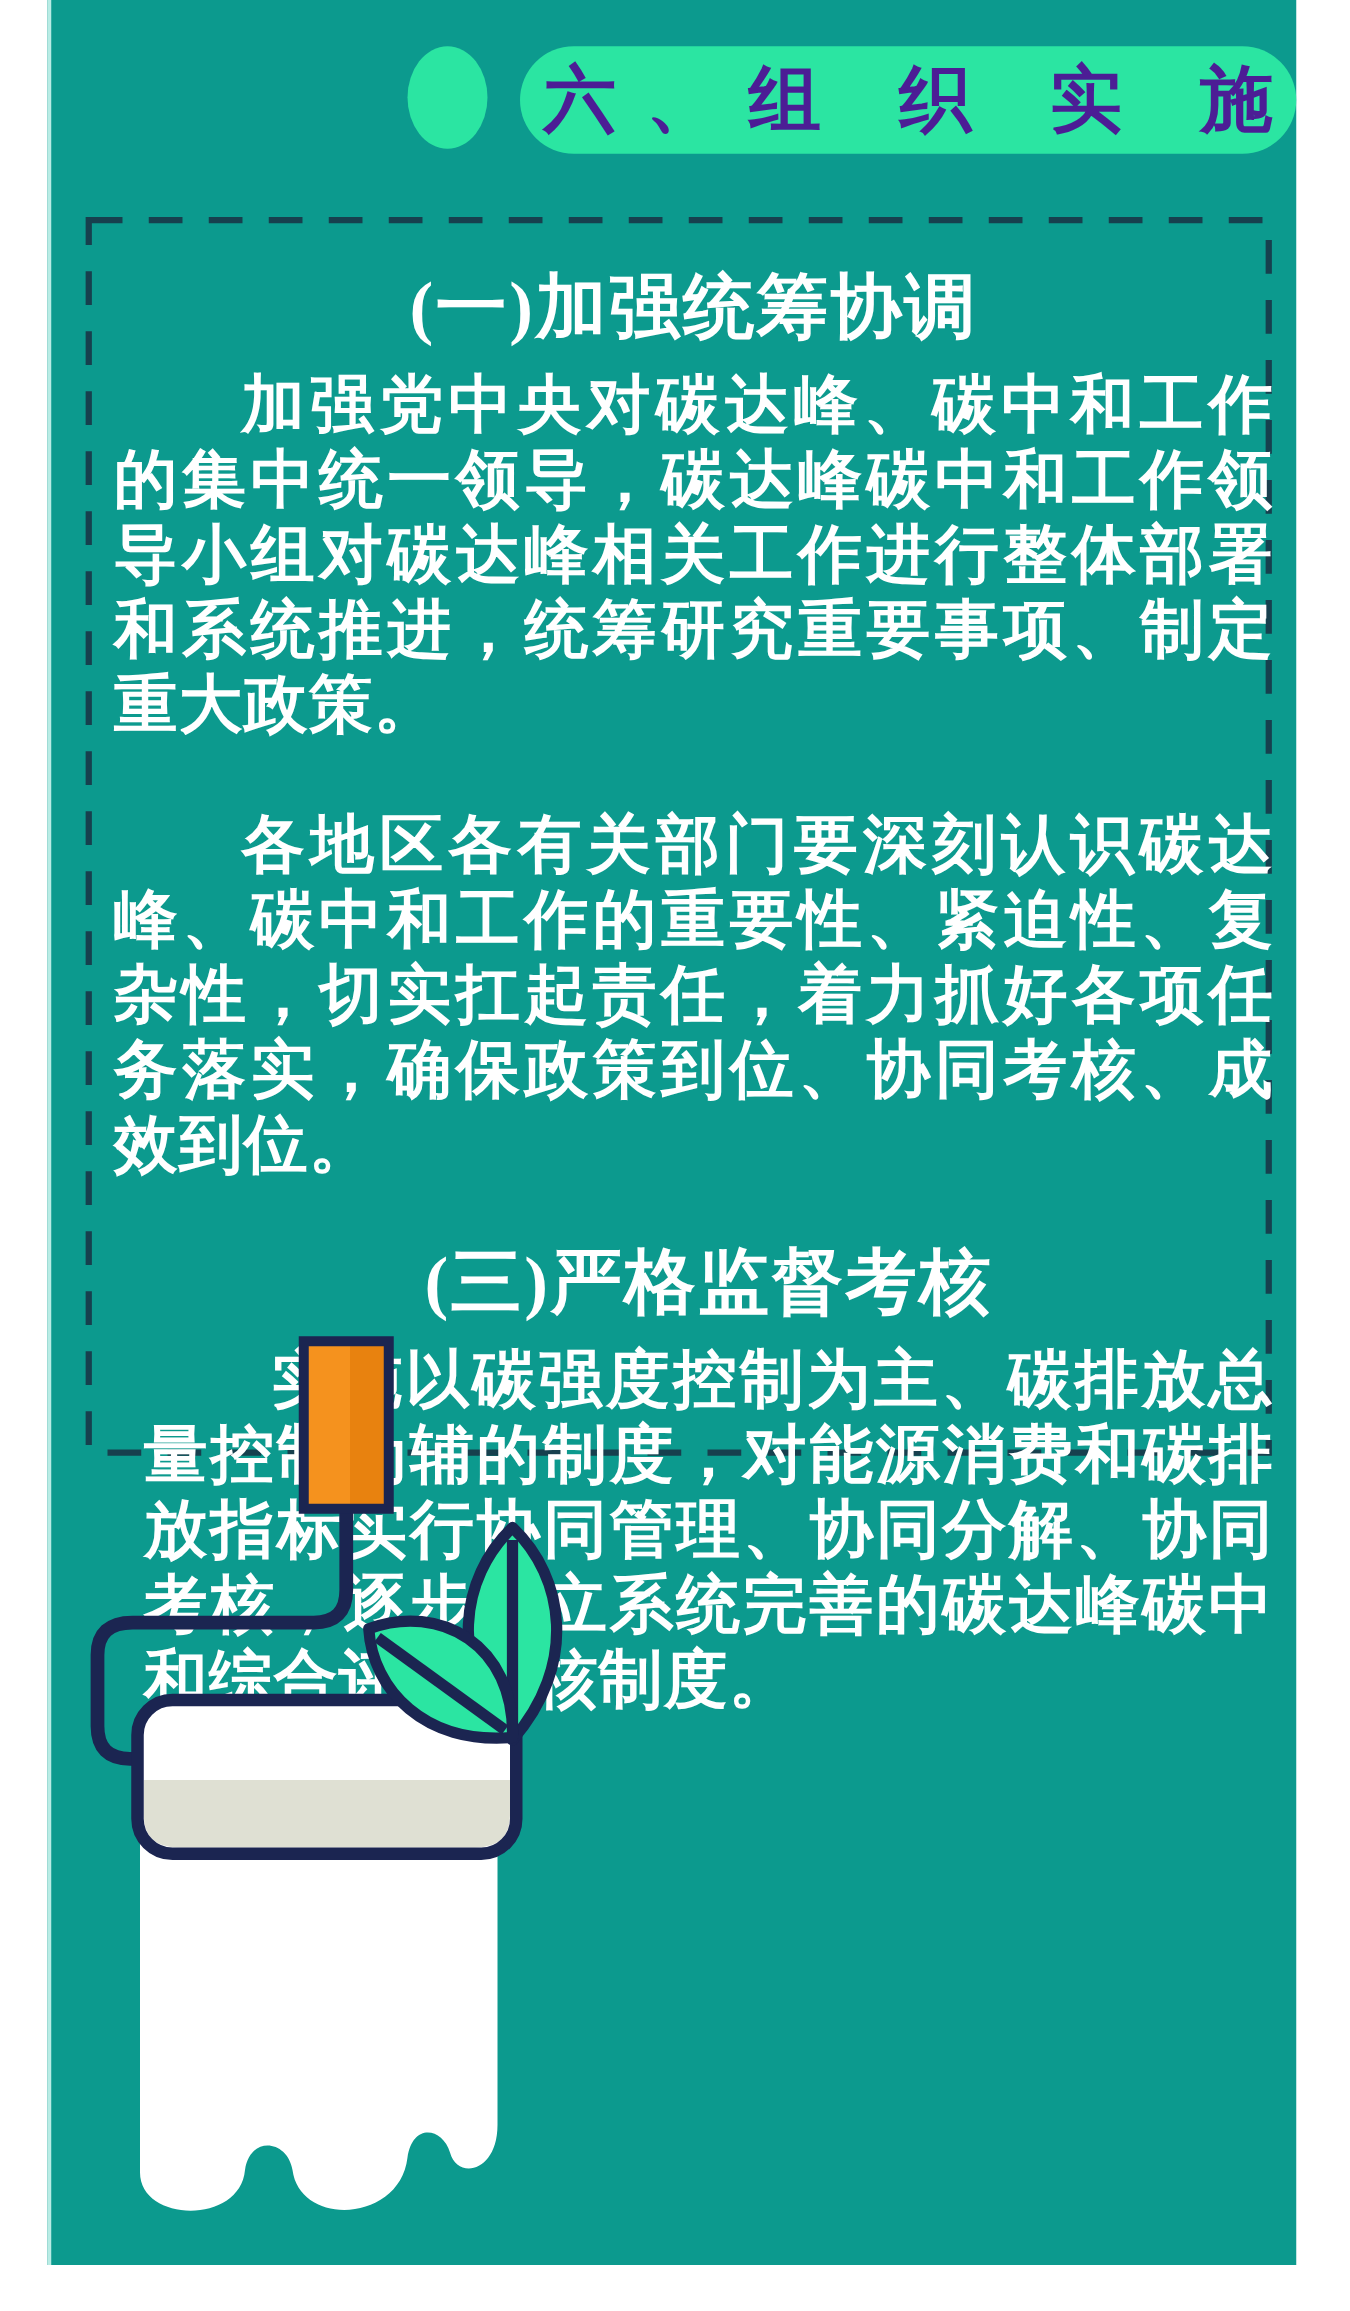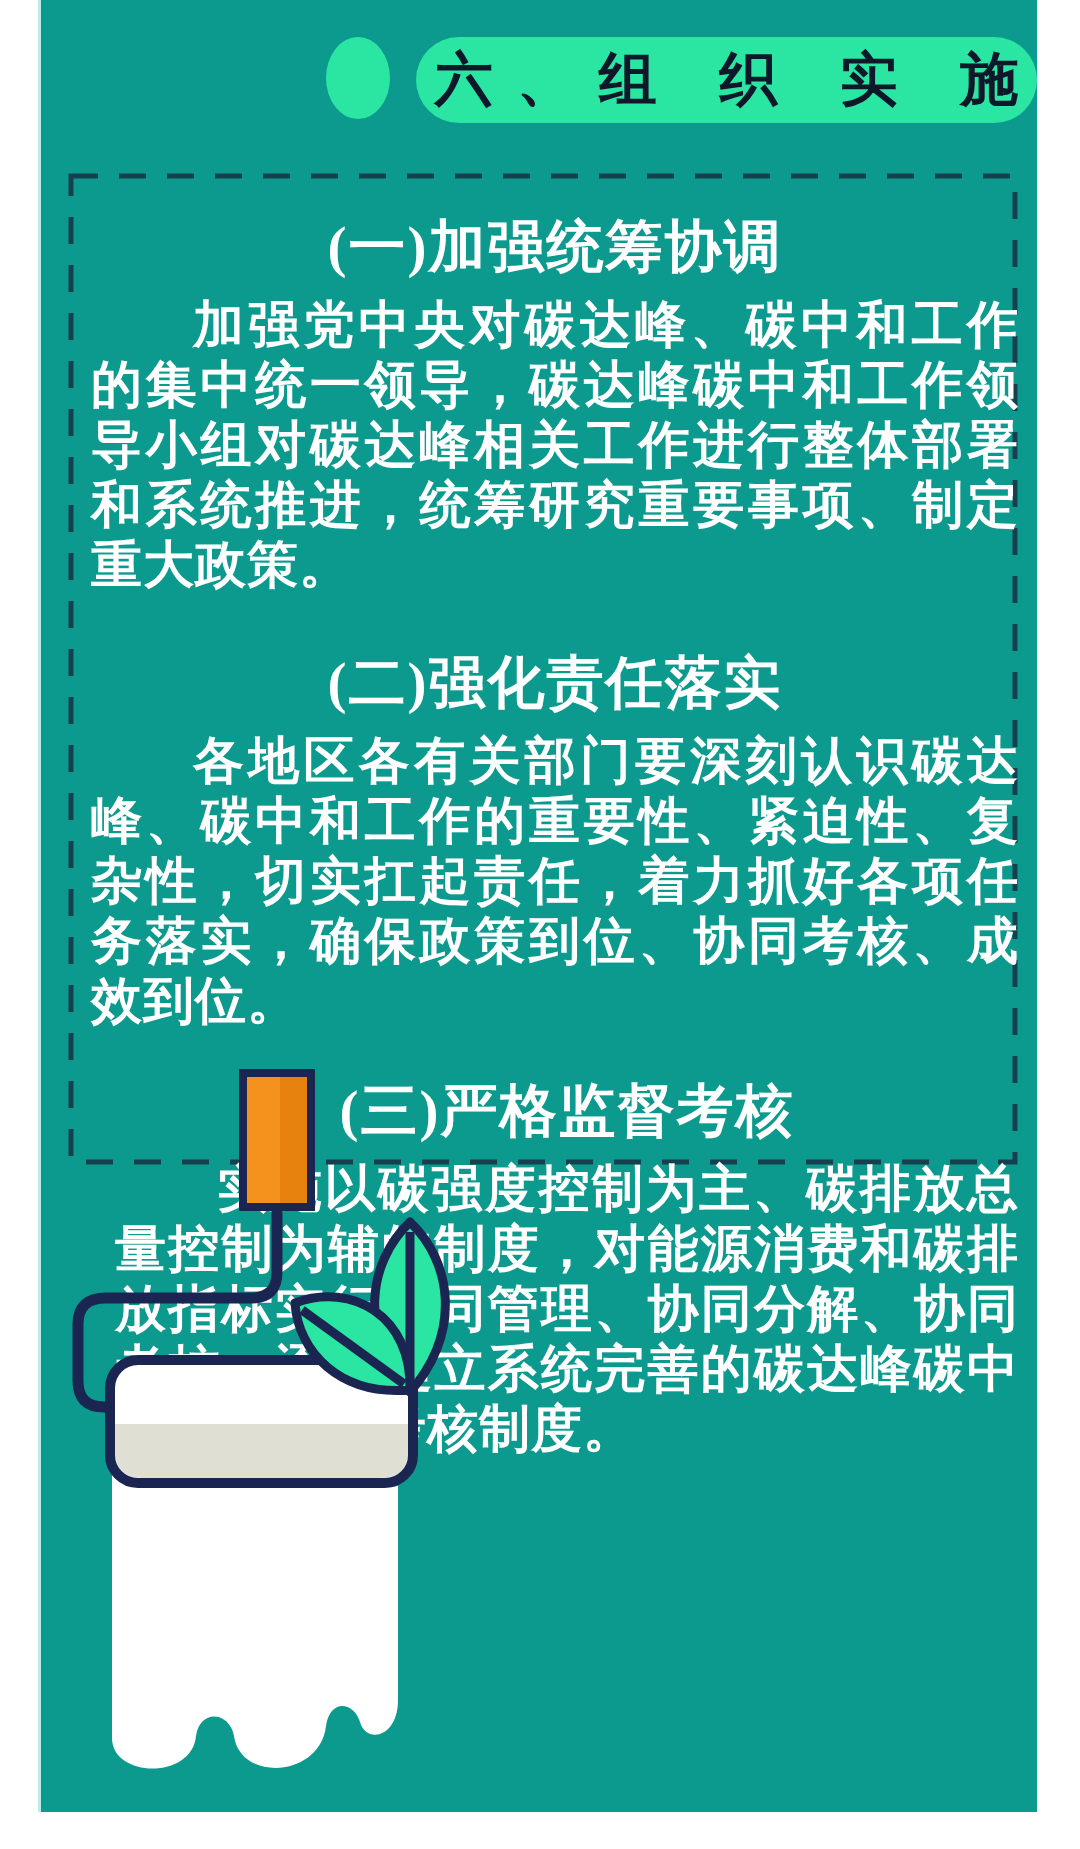--- a/index.html
+++ b/index.html
@@ -15,21 +15,21 @@
   .header-dot{
     position:absolute;left:285px;top:37px;width:64px;height:82px;
     border-radius:50%;background:#2be5a2;
   }
   .header-pill{
     position:absolute;left:375px;top:37px;width:621px;height:86px;
     background:#2be5a2;border-radius:43px;
     display:flex;align-items:center;justify-content:center;
   }
   .header-title{
-    color:#0f172a;font-family:"Liberation Serif",serif;font-weight:bold;
+    color:#4c1d95;font-family:"Liberation Serif",serif;font-weight:bold;
     font-size:58px;letter-spacing:24px;text-indent:24px;white-space:nowrap;
   }
   
   .dashed-frame{position:absolute;left:27px;top:173px;width:950px;height:992px;}
   
   .sections{
     position:absolute;left:50px;top:173px;width:928px;color:#ffffff;
     font-family:"Liberation Serif",serif;font-weight:bold;
   }
   .section h2{
@@ -70,21 +70,20 @@
   <svg class="dashed-frame" width="950" height="992" viewBox="0 0 950 992">
     <rect x="3" y="3" width="944" height="986" fill="none" stroke="#17404e" stroke-width="5" stroke-dasharray="27 21"></rect>
   </svg>
 
   <div class="sections">
     <div class="section s1">
       <h2>(一)加强统筹协调</h2>
       <p>加强党中央对碳达峰、碳中和工作的集中统一领导，碳达峰碳中和工作领导小组对碳达峰相关工作进行整体部署和系统推进，统筹研究重要事项、制定重大政策。</p>
     </div>
     <div class="section s2">
-      <h2>(二)强化责任落实</h2>
       <p>各地区各有关部门要深刻认识碳达峰、碳中和工作的重要性、紧迫性、复杂性，切实扛起责任，着力抓好各项任务落实，确保政策到位、协同考核、成效到位。</p>
     </div>
     <div class="section s3">
       <h2>(三)严格监督考核</h2>
       <p>实施以碳强度控制为主、碳排放总量控制为辅的制度，对能源消费和碳排放指标实行协同管理、协同分解、协同考核，逐步建立系统完善的碳达峰碳中和综合评价考核制度。</p>
     </div>
   </div>
 
   <div class="credits">
     <div class="credit-row">

